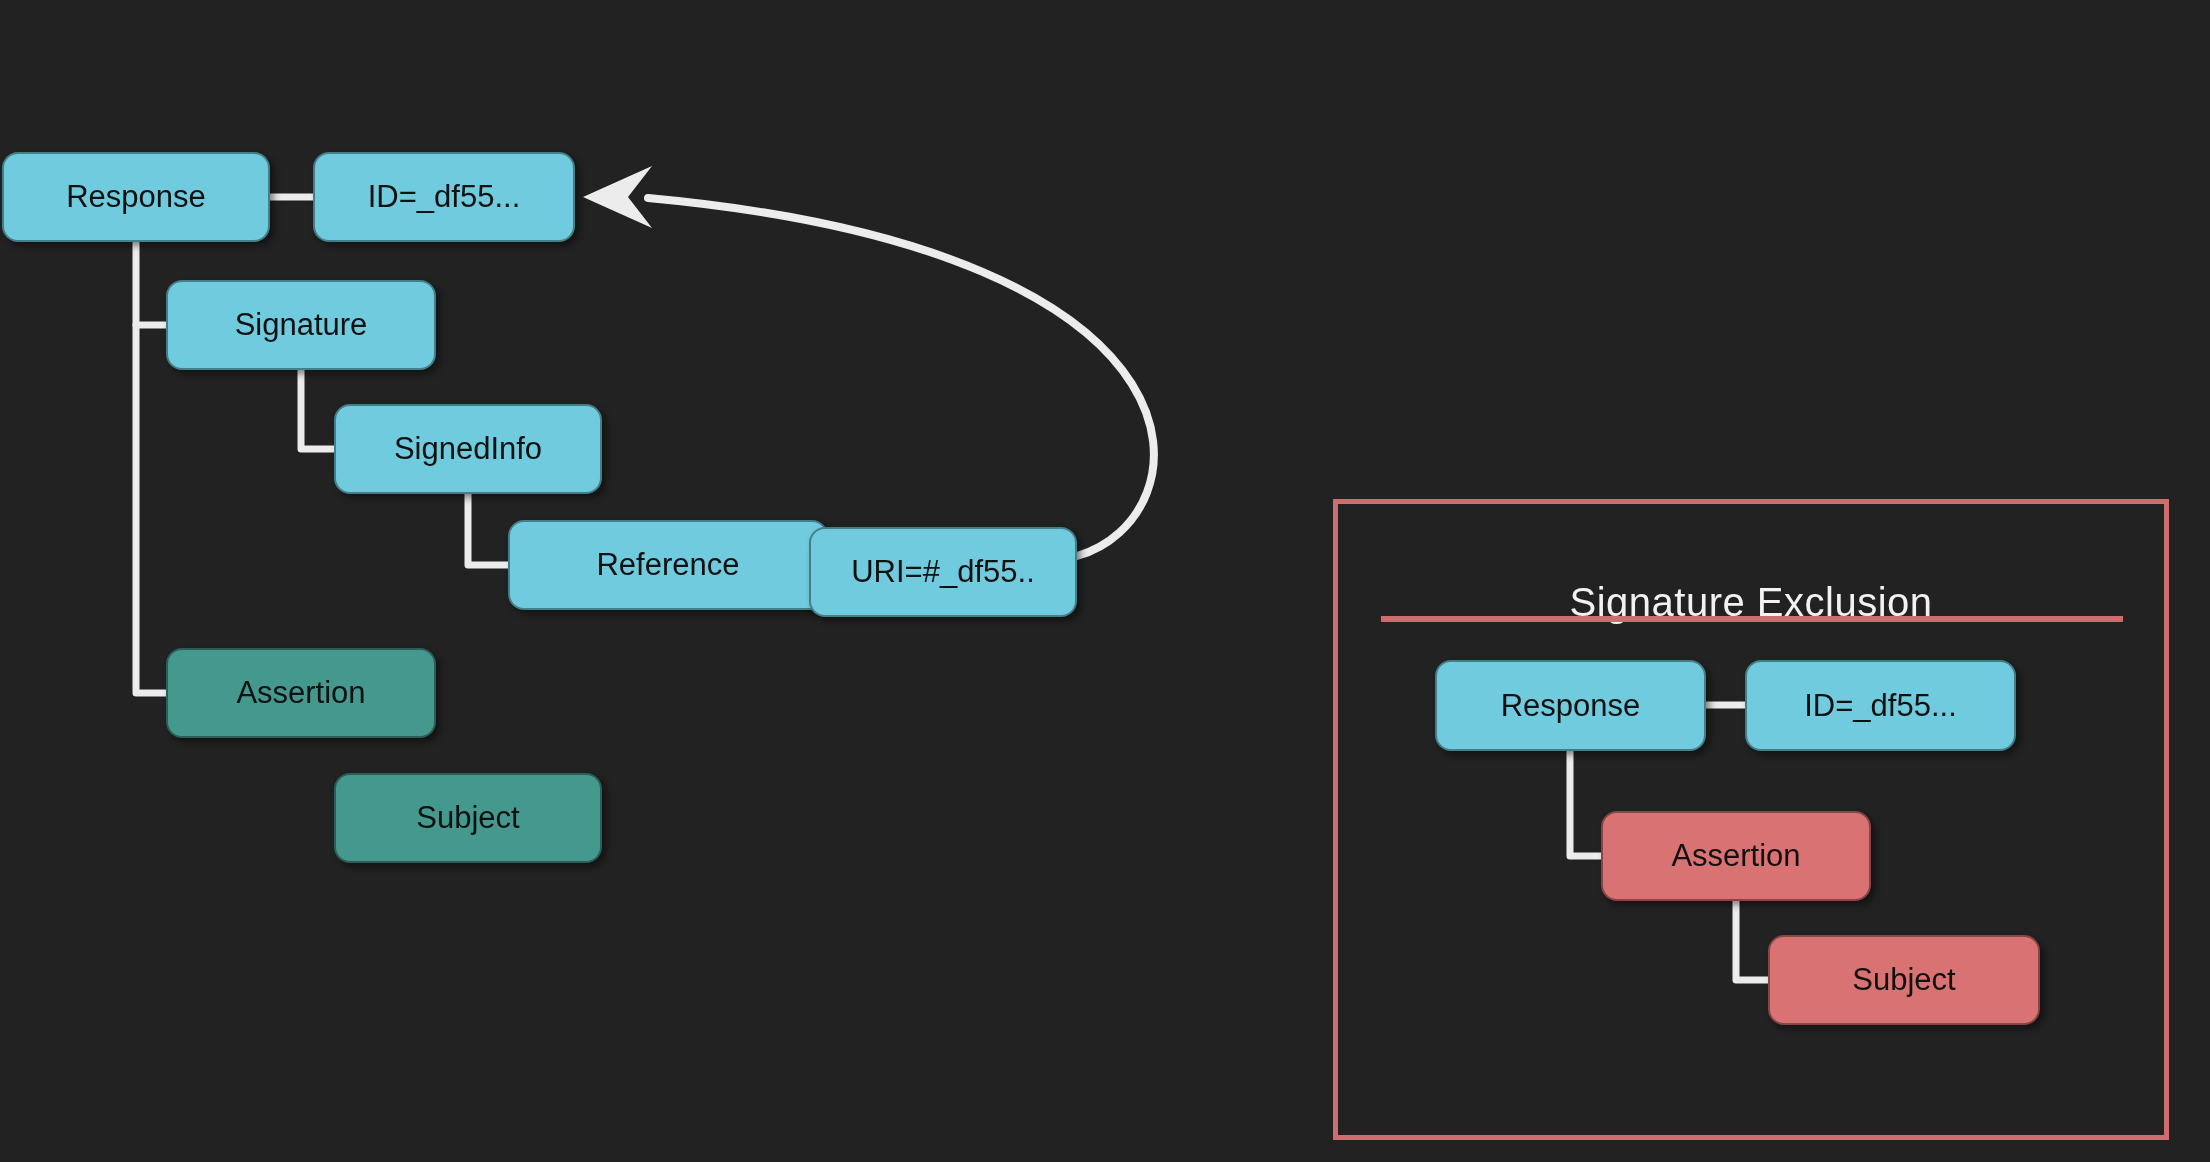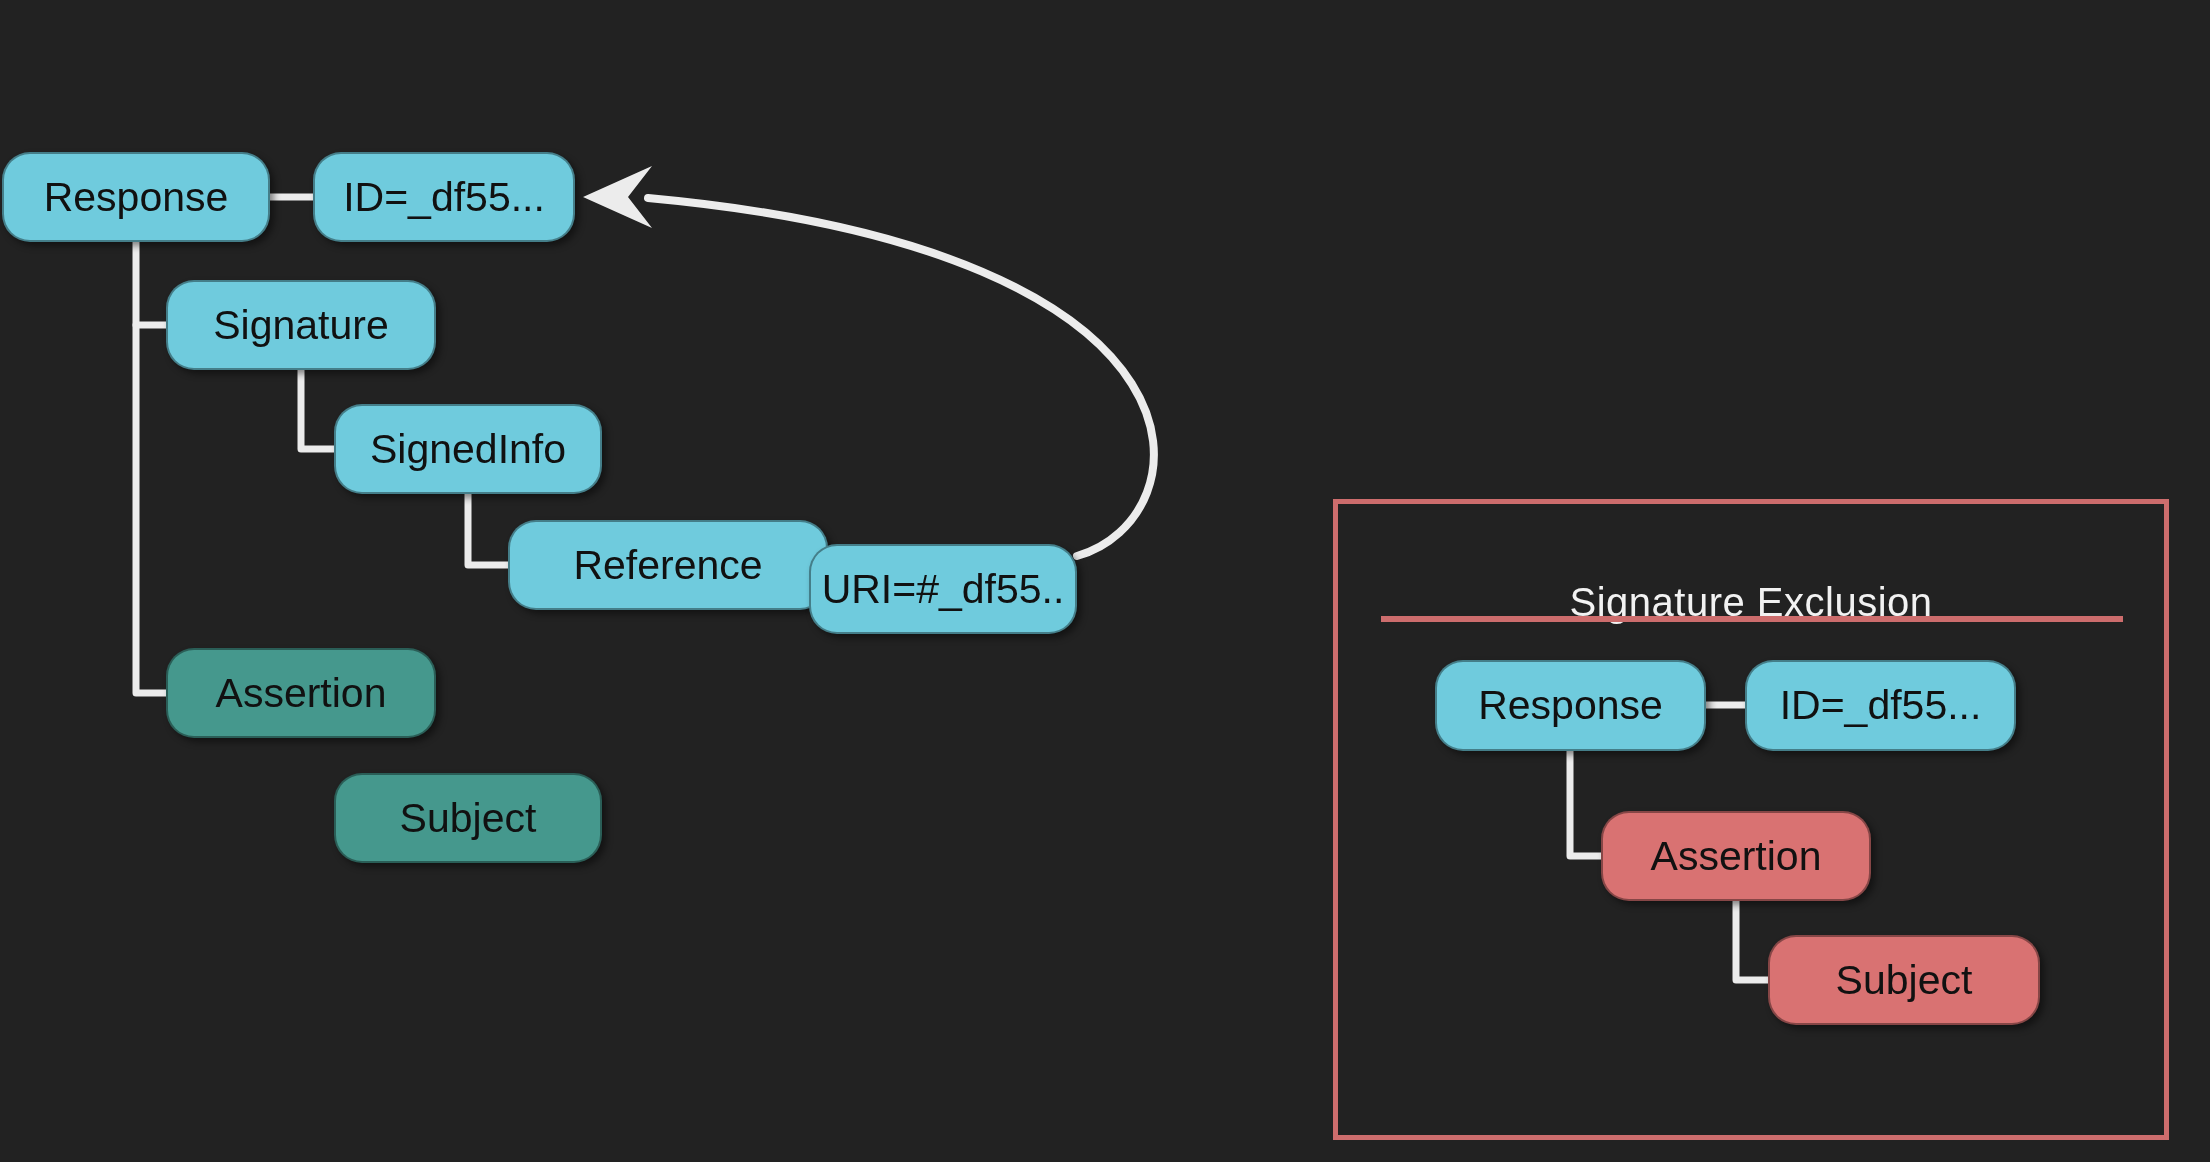--- a/index.html
+++ b/index.html
@@ -7,21 +7,21 @@
     position:relative;width:2210px;height:1162px;overflow:hidden;
     background:var(--background,#222222);
     font-family:"Liberation Sans",sans-serif;
   }
   .diagram-title{
     position:absolute;color:var(--title_text,#f2f2f2);
     font-size:40px;letter-spacing:0.5px;white-space:nowrap;
   }
   .node{
     position:absolute;display:flex;align-items:center;justify-content:center;
-    border-radius:28px;font-size:41px;color:var(--box_text,#111111);
+    border-radius:16px;font-size:31px;color:var(--box_text,#111111);
     border:2px solid rgba(0,0,0,0.38);box-sizing:border-box;
     box-shadow:4px 4px 7px rgba(0,0,0,0.45);white-space:nowrap;
   }
   .node.cyan{background:var(--cyan,#6fcbdd);}
   .node.teal{background:var(--teal,#45988d);}
   .node.salmon{background:var(--salmon,#d97272);}
   svg.edges{position:absolute;left:0;top:0;width:2210px;height:1162px;}
   .edge{stroke:var(--connector,#ececec);stroke-width:7;fill:none;
         stroke-linecap:round;stroke-linejoin:round;}
   .arrow-shaft{stroke:var(--connector,#ececec);stroke-width:8;fill:none;stroke-linecap:round;}
@@ -60,21 +60,21 @@
     <path class="edge" d="M1570 751 V856 H1601"></path>
     <path class="edge" d="M1736 901 V980 H1768"></path>
   </svg>
 
 
   <div class="node cyan" style="left:2px;top:152px;width:268px;height:90px;">Response</div>
   <div class="node cyan" style="left:313px;top:152px;width:262px;height:90px;">ID=_df55...</div>
   <div class="node cyan" style="left:334px;top:404px;width:268px;height:90px;">SignedInfo</div>
   <div class="node cyan" style="left:166px;top:280px;width:270px;height:90px;">Signature</div>
   <div class="node cyan" style="left:508px;top:520px;width:320px;height:90px;">Reference</div>
-  <div class="node cyan" style="left:809px;top:544px;width:268px;height:90px;">URI=#_df55..</div>
+  <div class="node cyan" style="left:809px;top:527px;width:268px;height:90px;">URI=#_df55..</div>
   <div class="node teal" style="left:166px;top:648px;width:270px;height:90px;">Assertion</div>
   <div class="node teal" style="left:334px;top:773px;width:268px;height:90px;">Subject</div>
 
   <div class="exclusion-panel"></div>
   <div class="exclusion-title">Signature Exclusion</div>
   <div class="exclusion-divider"></div>
 
   <div class="node cyan" style="left:1435px;top:660px;width:271px;height:91px;">Response</div>
   <div class="node cyan" style="left:1745px;top:660px;width:271px;height:91px;">ID=_df55...</div>
   <div class="node salmon" style="left:1601px;top:811px;width:270px;height:90px;">Assertion</div>

